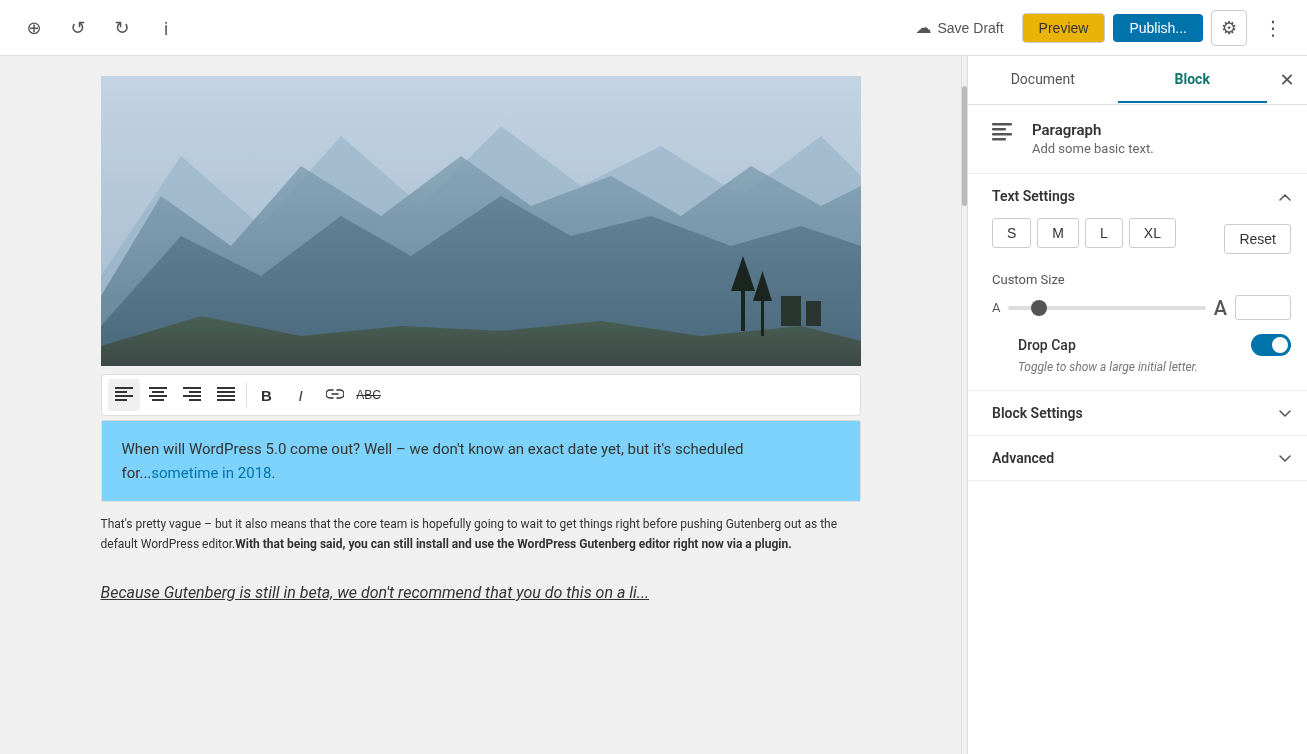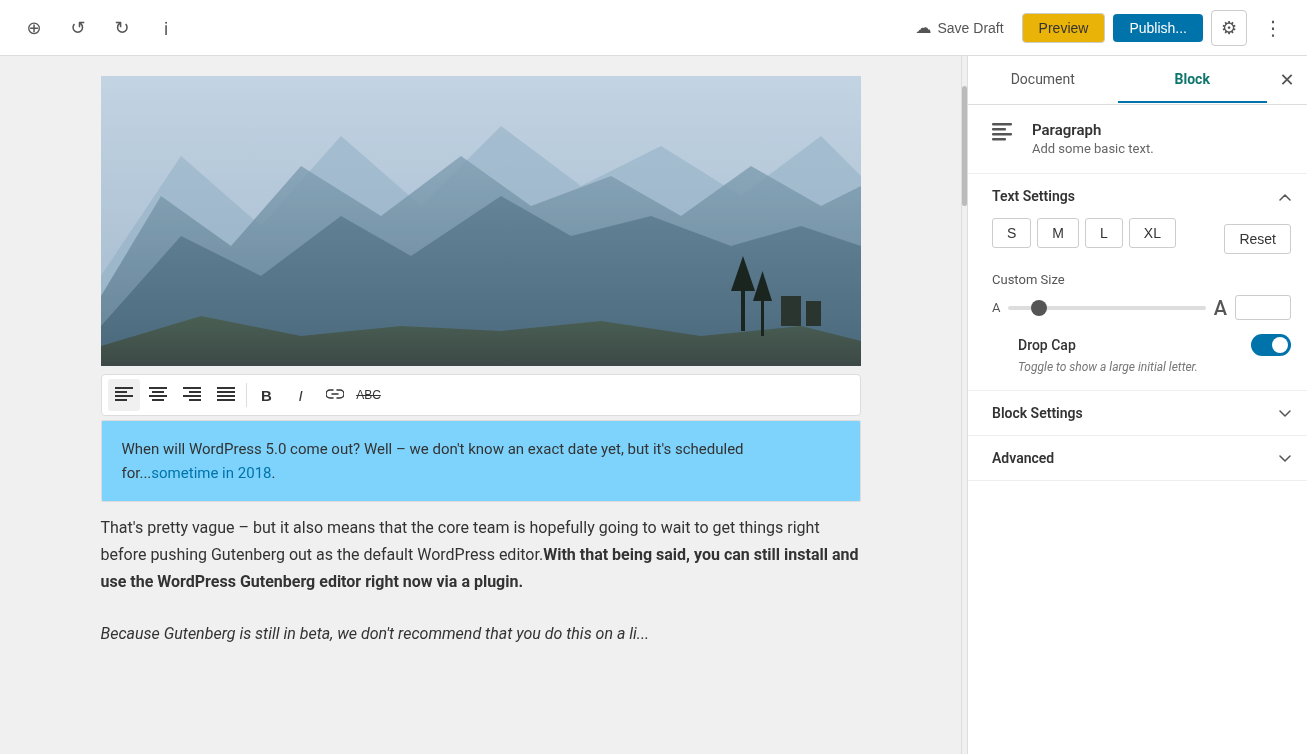--- a/index.html
+++ b/index.html
@@ -73,28 +73,28 @@
     .content-block {
       background: #7dd3fc; border: 1px solid #ddd; border-radius: 2px;
       padding: 16px 20px; width: 100%; max-width: 760px; margin-top: 4px;
       font-size: 15px; line-height: 1.6; color: #333;
     }
     .content-block a { color: #0073aa; text-decoration: none; }
 
     
     .para-block {
       width: 100%; max-width: 760px; padding: 12px 0;
-      font-size: 16px; line-height: 1.7; color: #333;
+      font-size: 12px; line-height: 1.7; color: #333;
     }
     .para-block strong { font-weight: bold; }
 
     
     .para-block-italic {
       width: 100%; max-width: 760px; padding: 12px 0;
-      font-size: 16px; line-height: 1.7; color: #333; font-style: italic;
+      font-size: 16px; line-height: 1.7; color: #333; font-style: italic; text-decoration: underline;
     }
 
     
     .sidebar {
       width: 340px; background: #fff; border-left: 1px solid #ddd;
       display: flex; flex-direction: column; overflow: hidden; flex-shrink: 0;
     }
     .sidebar-header {
       display: flex; align-items: center; border-bottom: 1px solid #ddd;
       flex-shrink: 0;

